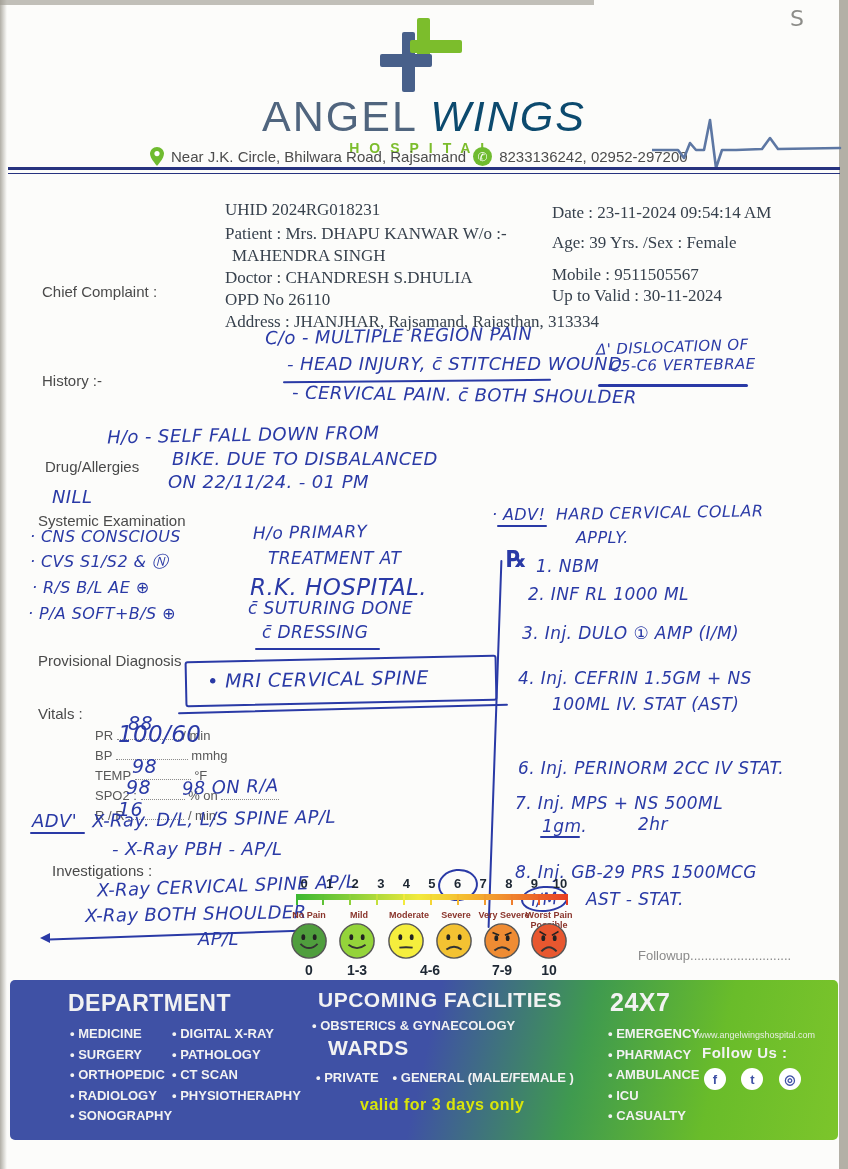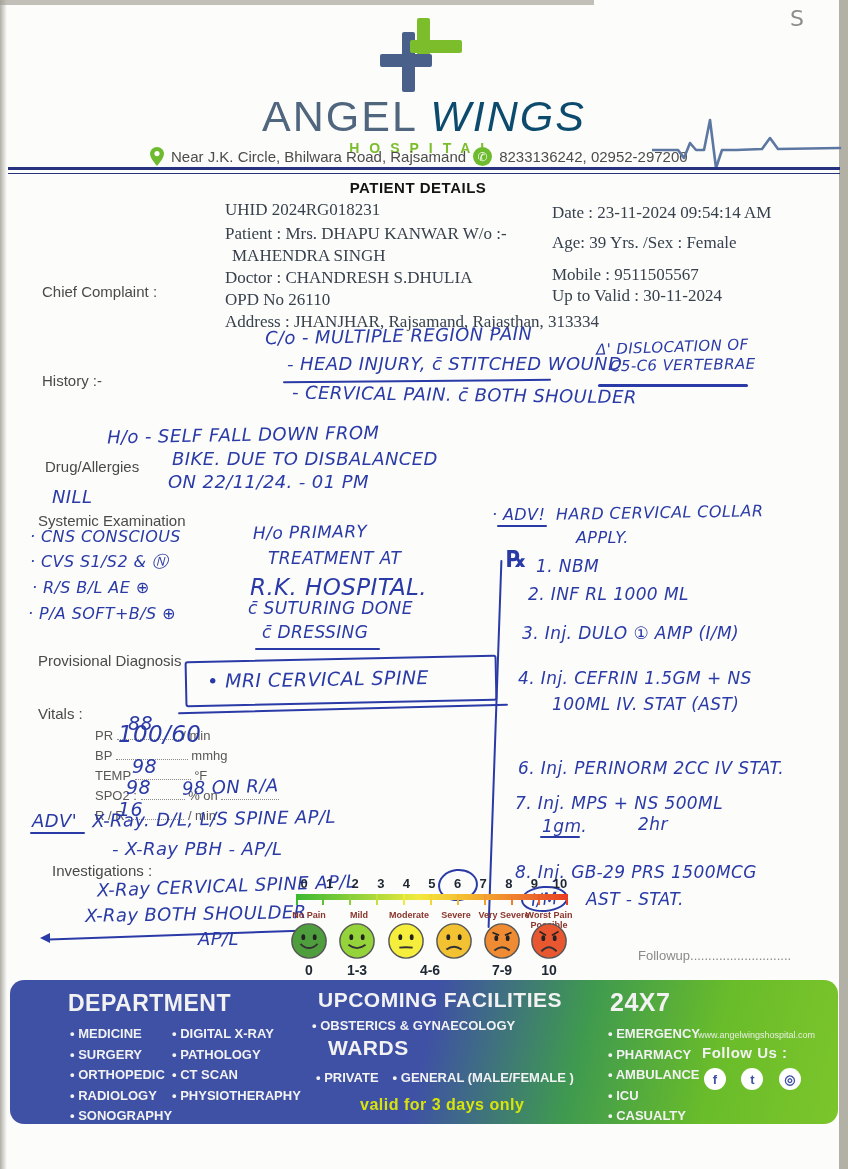--- a/index.html
+++ b/index.html
@@ -39,21 +39,21 @@
   .ps{position:absolute;left:296px;top:876px;width:272px;height:100px;}
   .ps-nums{display:flex;justify-content:space-between;width:272px;font-size:13px;font-weight:700;color:#1d2733;}
   .ps-nums span{width:16px;text-align:center;}
   .ps-bar{position:absolute;left:0;top:18px;width:272px;height:6px;
           background:linear-gradient(to right,#3cb832,#8ed13a 22%,#f2ea3c 45%,#f5b92f 63%,#ef7f2e 81%,#e83d23);}
   .ps-bar i{position:absolute;top:0;width:2px;height:11px;}
   .ps-label{position:absolute;top:34px;font-size:9px;font-weight:700;color:#8a352c;text-align:center;transform:translateX(-50%);line-height:10px;}
   .ps-face{position:absolute;top:46px;width:38px;height:38px;transform:translateX(-50%);}
   .ps-range{position:absolute;top:86px;font-size:14px;font-weight:700;color:#1d2733;transform:translateX(-50%);}
   
-  .footer{position:absolute;left:10px;top:980px;width:828px;height:144px;border-radius:14px;color:#f2f2f2;
+  .footer{position:absolute;left:10px;top:980px;width:828px;height:160px;border-radius:5px;color:#f2f2f2;
           background:linear-gradient(103deg,#3f51a5 0%,#3f51a5 50%,#3f9a4f 68%,#69bc2a 84%,#7cc52b 100%);}
   .f-title{position:absolute;font-weight:700;letter-spacing:.5px;white-space:nowrap;}
   .f-list{position:absolute;list-style:none;margin:0;padding:0;font-size:13px;font-weight:700;}
   .f-list li{line-height:20.5px;white-space:nowrap;}
   .f-list li::before{content:"•  ";}
   .f-inline{position:absolute;font-size:13px;font-weight:700;white-space:nowrap;}
   .f-inline span::before{content:"•  ";}
   .social{display:inline-flex;align-items:center;justify-content:center;width:22px;height:22px;border-radius:50%;
           background:#fff;color:#3f51a5;font-weight:700;font-size:13px;margin-right:11px;}
   .followup{position:absolute;left:638px;top:948px;font-size:13px;color:#8a8a8a;}
@@ -96,21 +96,20 @@
     <span class="phone-badge">✆</span>
     <span>8233136242, 02952-297200</span>
   </div>
 
   <svg class="abs" style="left:652px;top:110px" width="190" height="66" viewBox="0 0 190 66">
     <polyline points="0,40 26,40 32,48 38,33 44,40 52,40 58,10 64,58 70,40 84,40 110,39 118,28 126,39 188,38" fill="none" stroke="#5d77a3" stroke-width="2.6" stroke-linejoin="round" stroke-linecap="round"></polyline>
   </svg>
 
   <div class="navy1"></div>
   <div class="navy2"></div>
-  <div class="pd-title">PATIENT DETAILS</div>
 
   <div class="abs serif" style="left:225px;top:200px">UHID 2024RG018231</div>
   <div class="abs serif" style="left:225px;top:224px">Patient :  Mrs. DHAPU KANWAR W/o :-</div>
   <div class="abs serif" style="left:232px;top:246px">MAHENDRA SINGH</div>
   <div class="abs serif" style="left:225px;top:268px">Doctor : CHANDRESH S.DHULIA</div>
   <div class="abs serif" style="left:225px;top:290px">OPD No 26110</div>
   <div class="abs serif" style="left:225px;top:312px">Address : JHANJHAR, Rajsamand, Rajasthan, 313334</div>
   <div class="abs serif" style="left:552px;top:203px">Date : 23-11-2024 09:54:14 AM</div>
   <div class="abs serif" style="left:552px;top:233px">Age: 39 Yrs. /Sex : Female</div>
   <div class="abs serif" style="left:552px;top:265px">Mobile : 9511505567</div>

